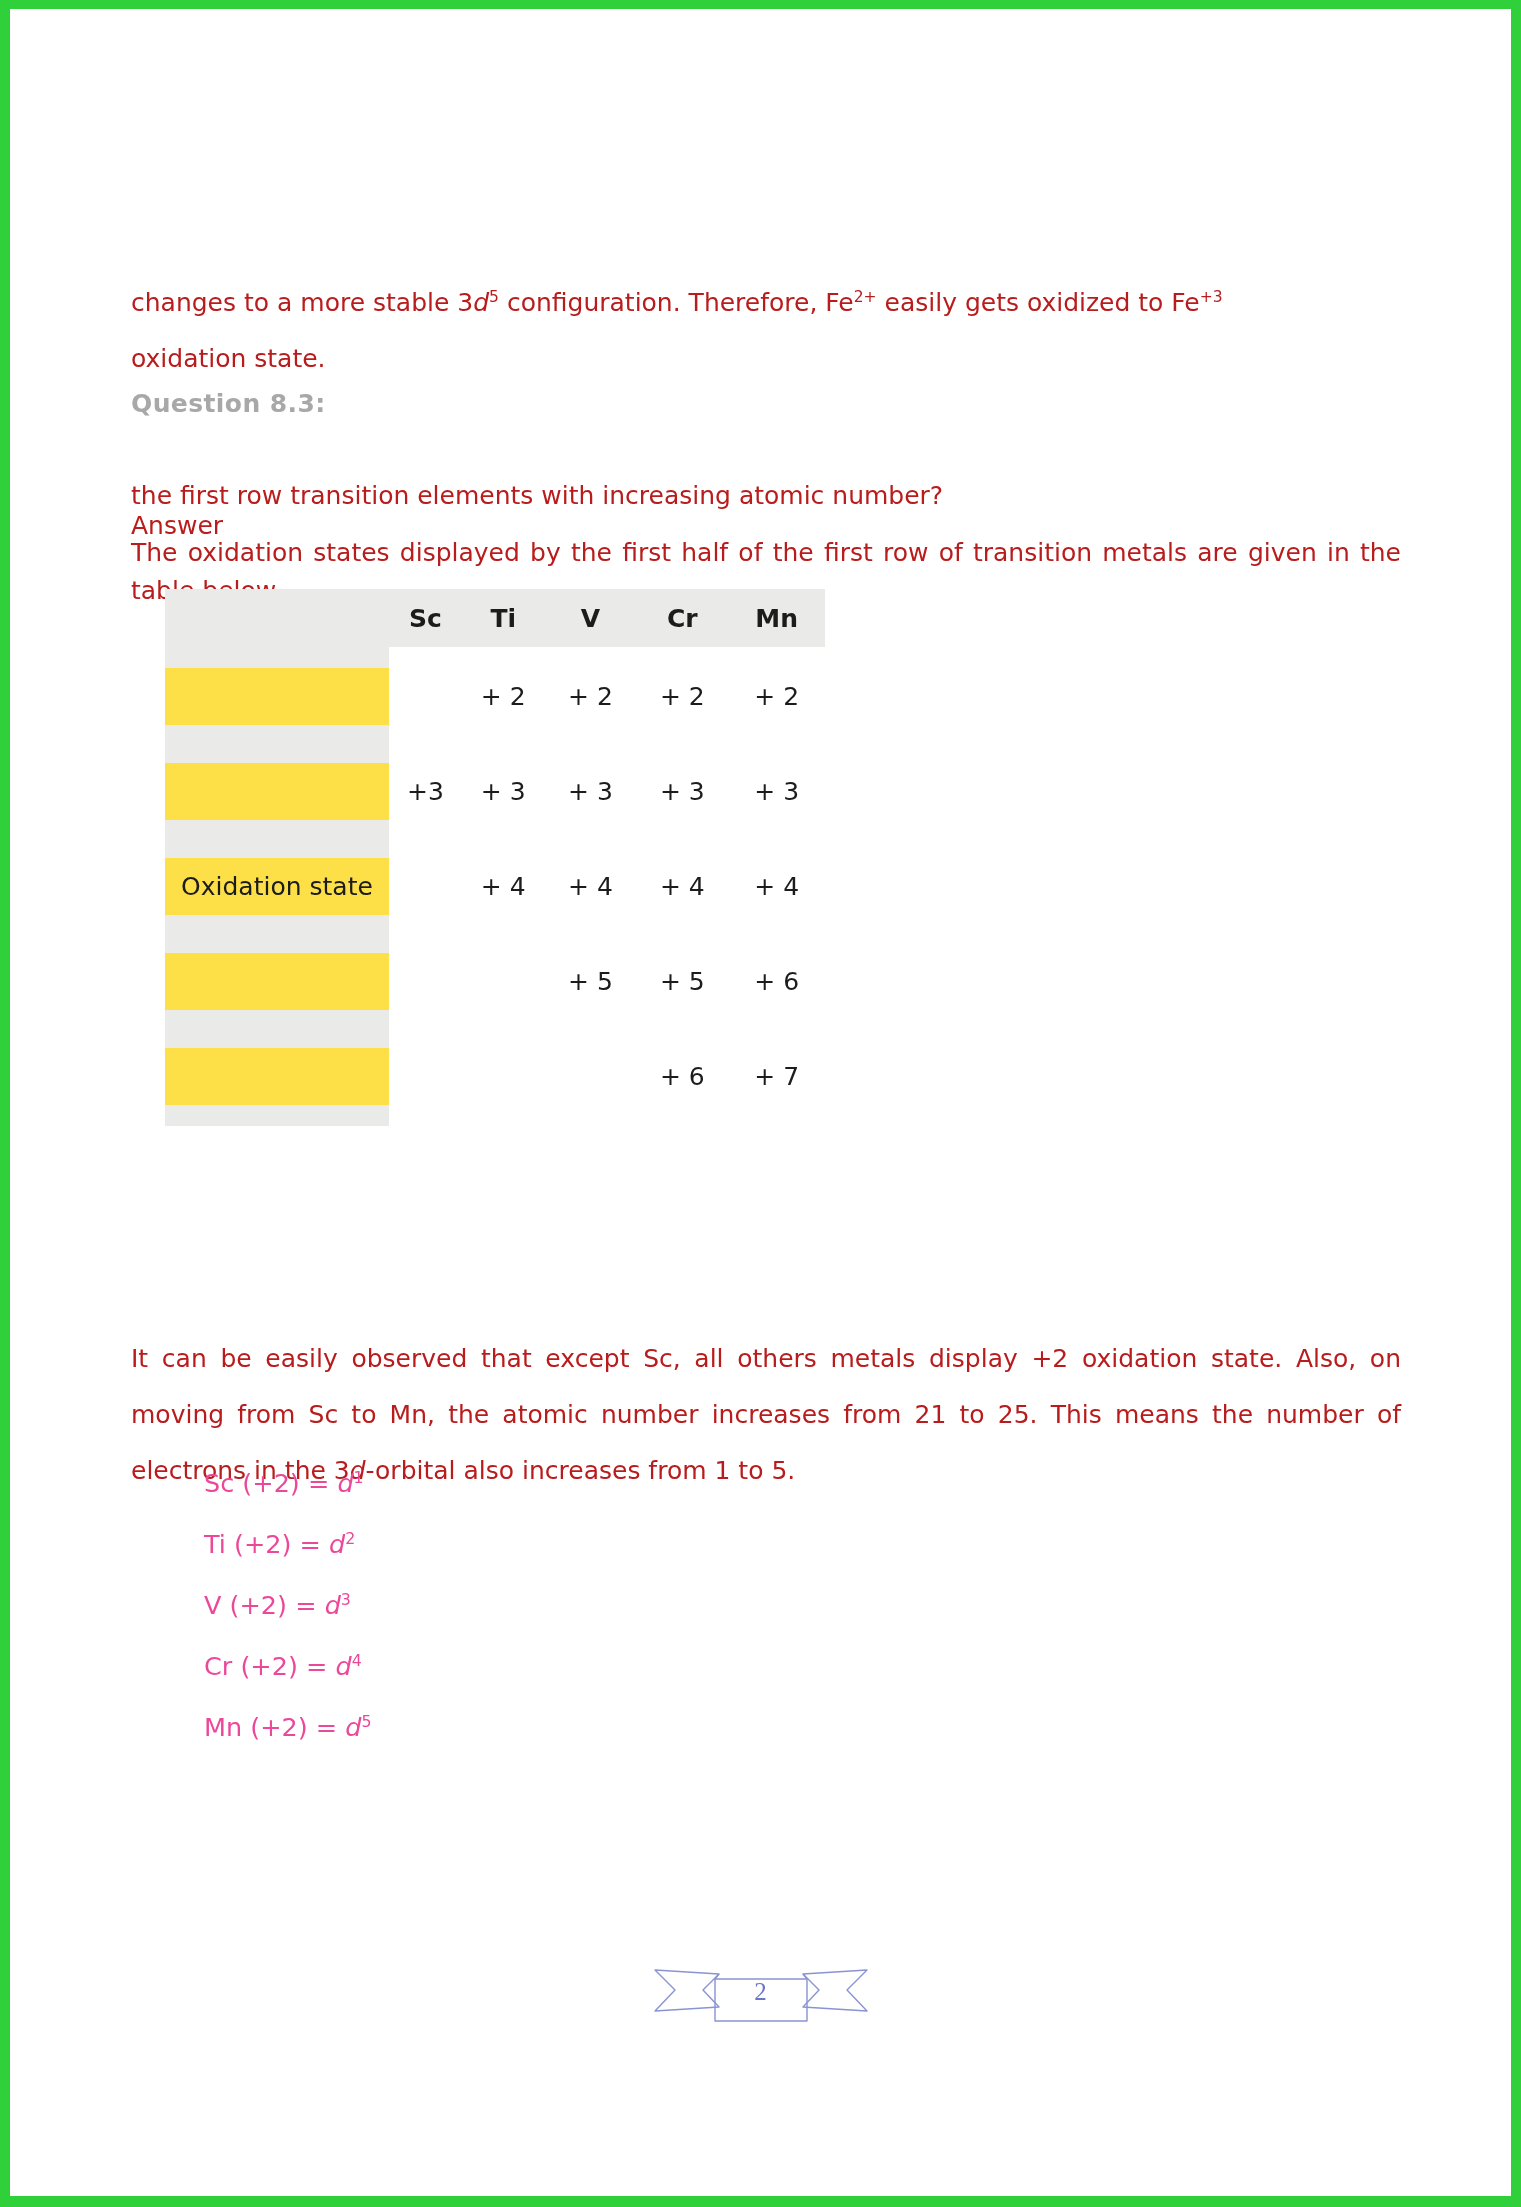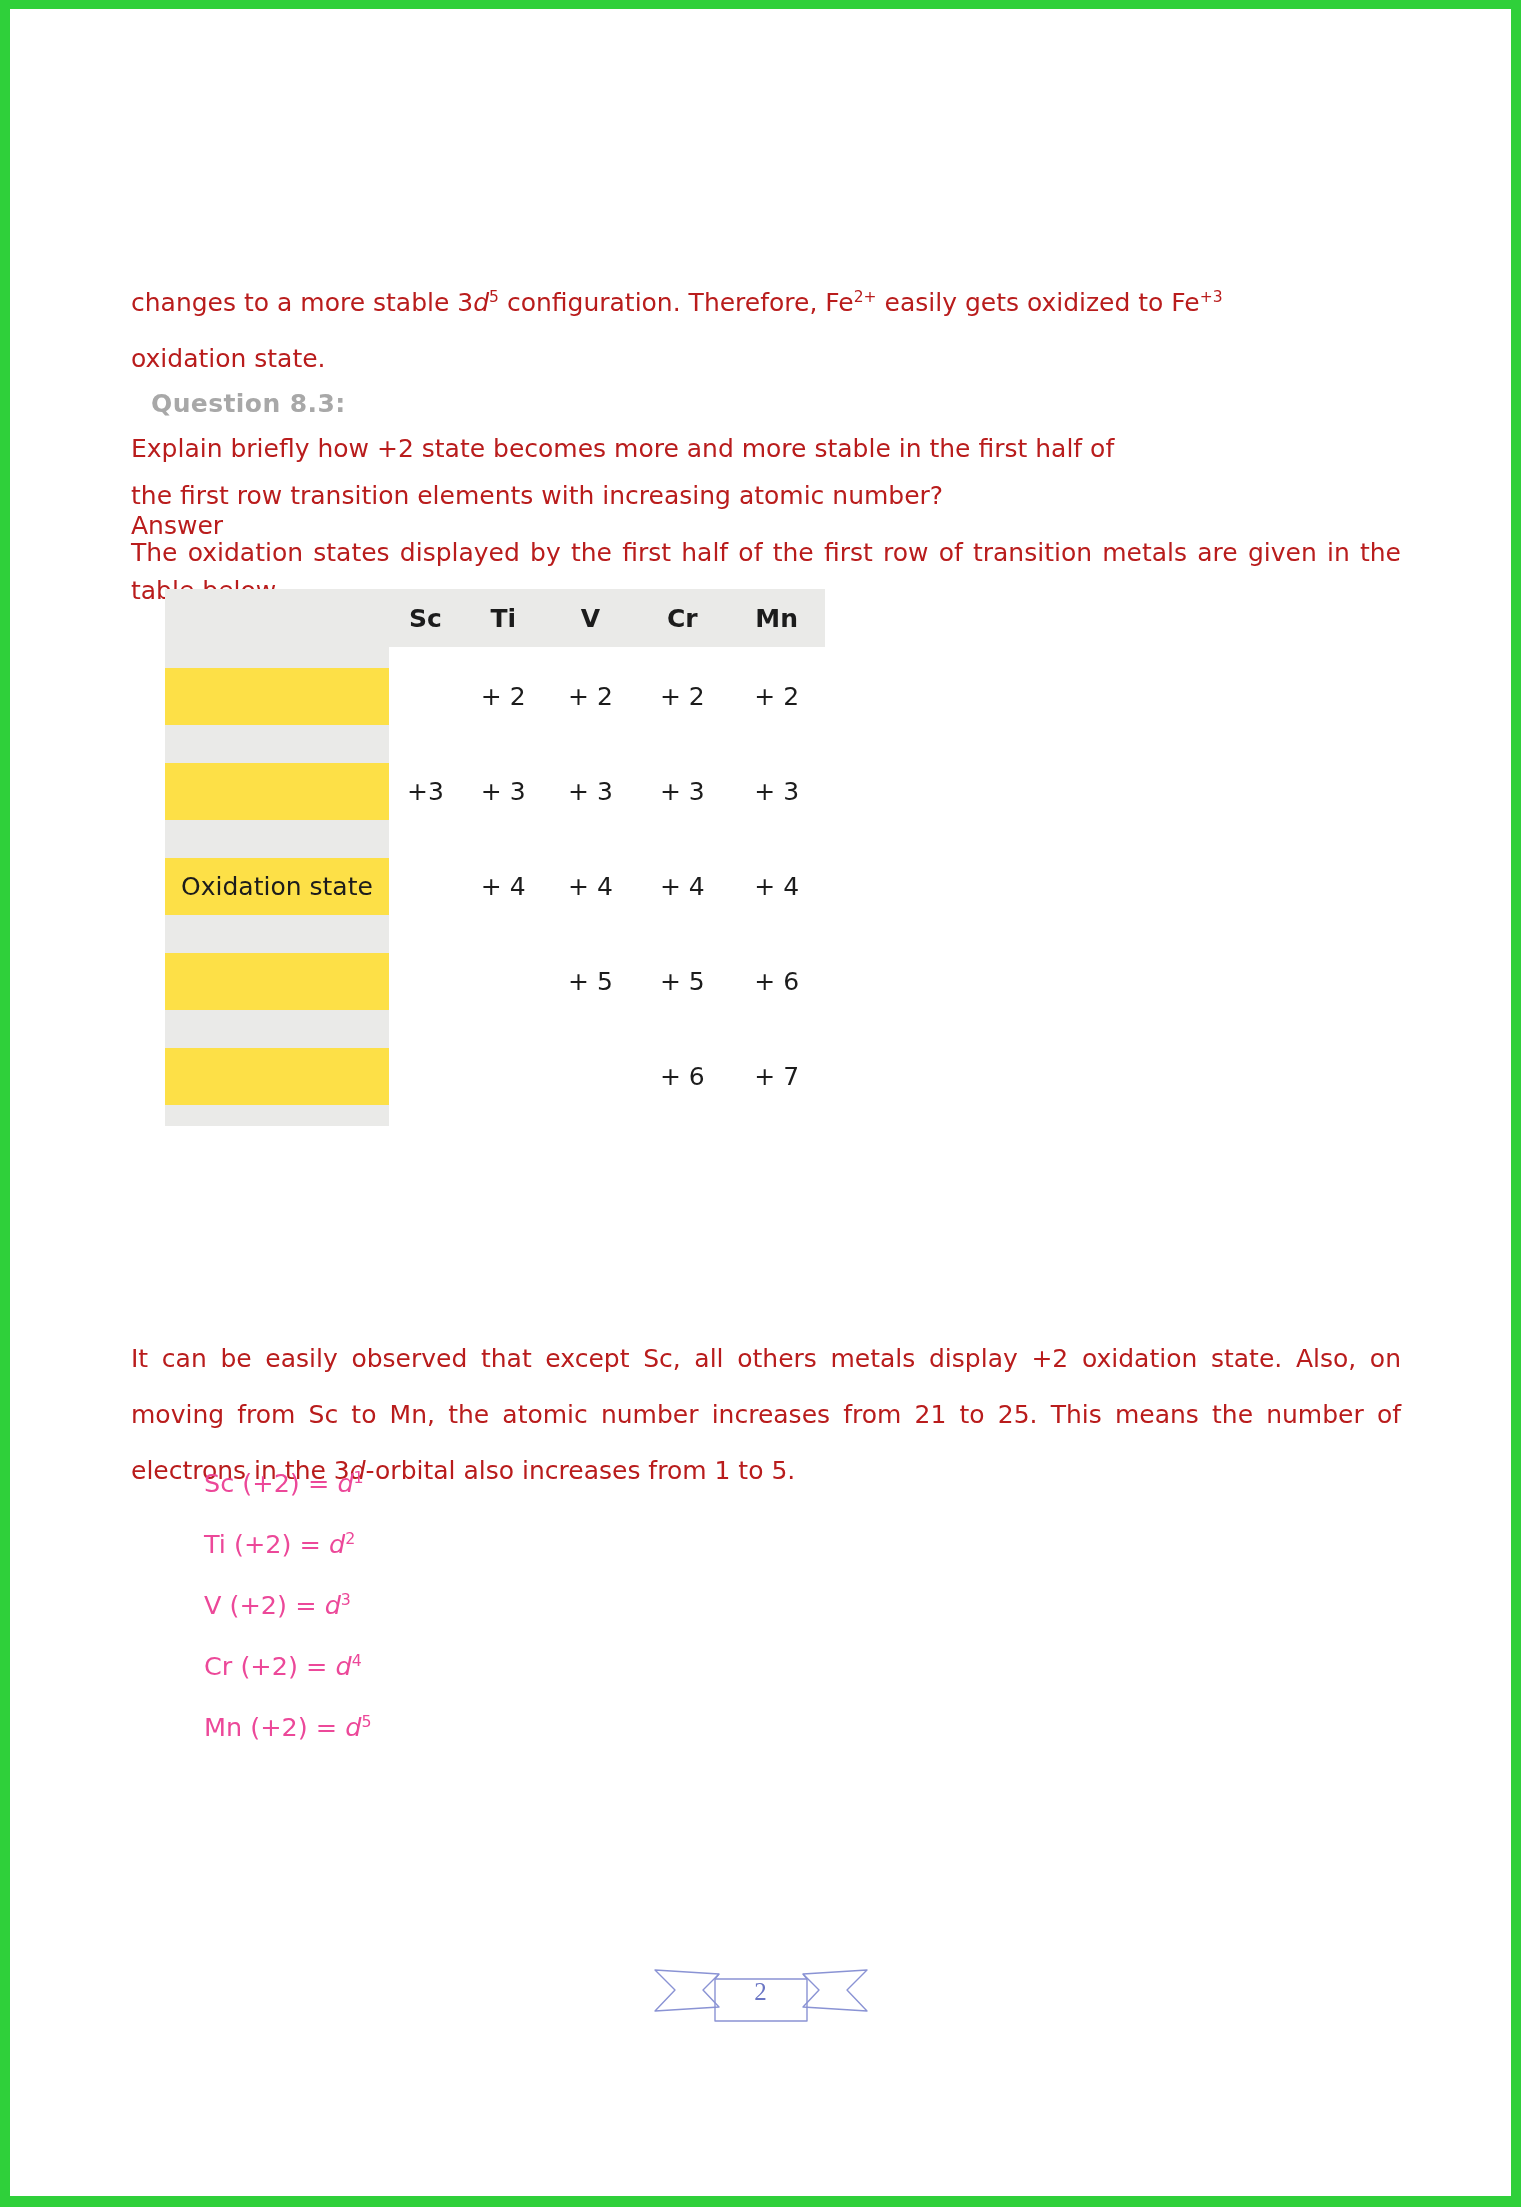--- a/index.html
+++ b/index.html
@@ -57,21 +57,20 @@
   #intro-para { position: absolute; top: 266px; left: 0; width: 100%; }
 
   #question-heading {
     position: absolute;
     top: 380px;
     left: 0;
     font-size: 25px;
     font-weight: bold;
     color: #a8a8a8;
     letter-spacing: 0.4px;
-    margin-left: 20px;
   }
 
   #question-text {
     position: absolute;
     top: 416px;
     left: 0;
     width: 1100px;
   }
 
   #answer-label { position: absolute; top: 489px; left: 0; }
@@ -194,21 +193,21 @@
     <div class="content">
 
       <p class="para" id="intro-para">
         <span>changes to a more stable 3</span><span class="it">d</span><sup>5</sup><span> configuration. Therefore, Fe</span><sup>2+</sup><span> easily gets oxidized to Fe</span><sup>+3</sup><br>
         <span>oxidation state.</span>
       </p>
 
       <div id="question-heading">Question 8.3:</div>
 
       <p class="para tight" id="question-text">
-        <span>Explain briefly how +2 state becomes more and more stable in the first half of</span><br>
+        <br>
         <span>the first row transition elements with increasing atomic number?</span>
       </p>
 
       <div class="para nojust" id="answer-label">Answer</div>
 
       <p class="para" id="answer-intro">The oxidation states displayed by the first half of the first row of transition metals are given in the table below.</p>
 
       <table class="ox-table">
         <colgroup>
           <col class="label-col">

